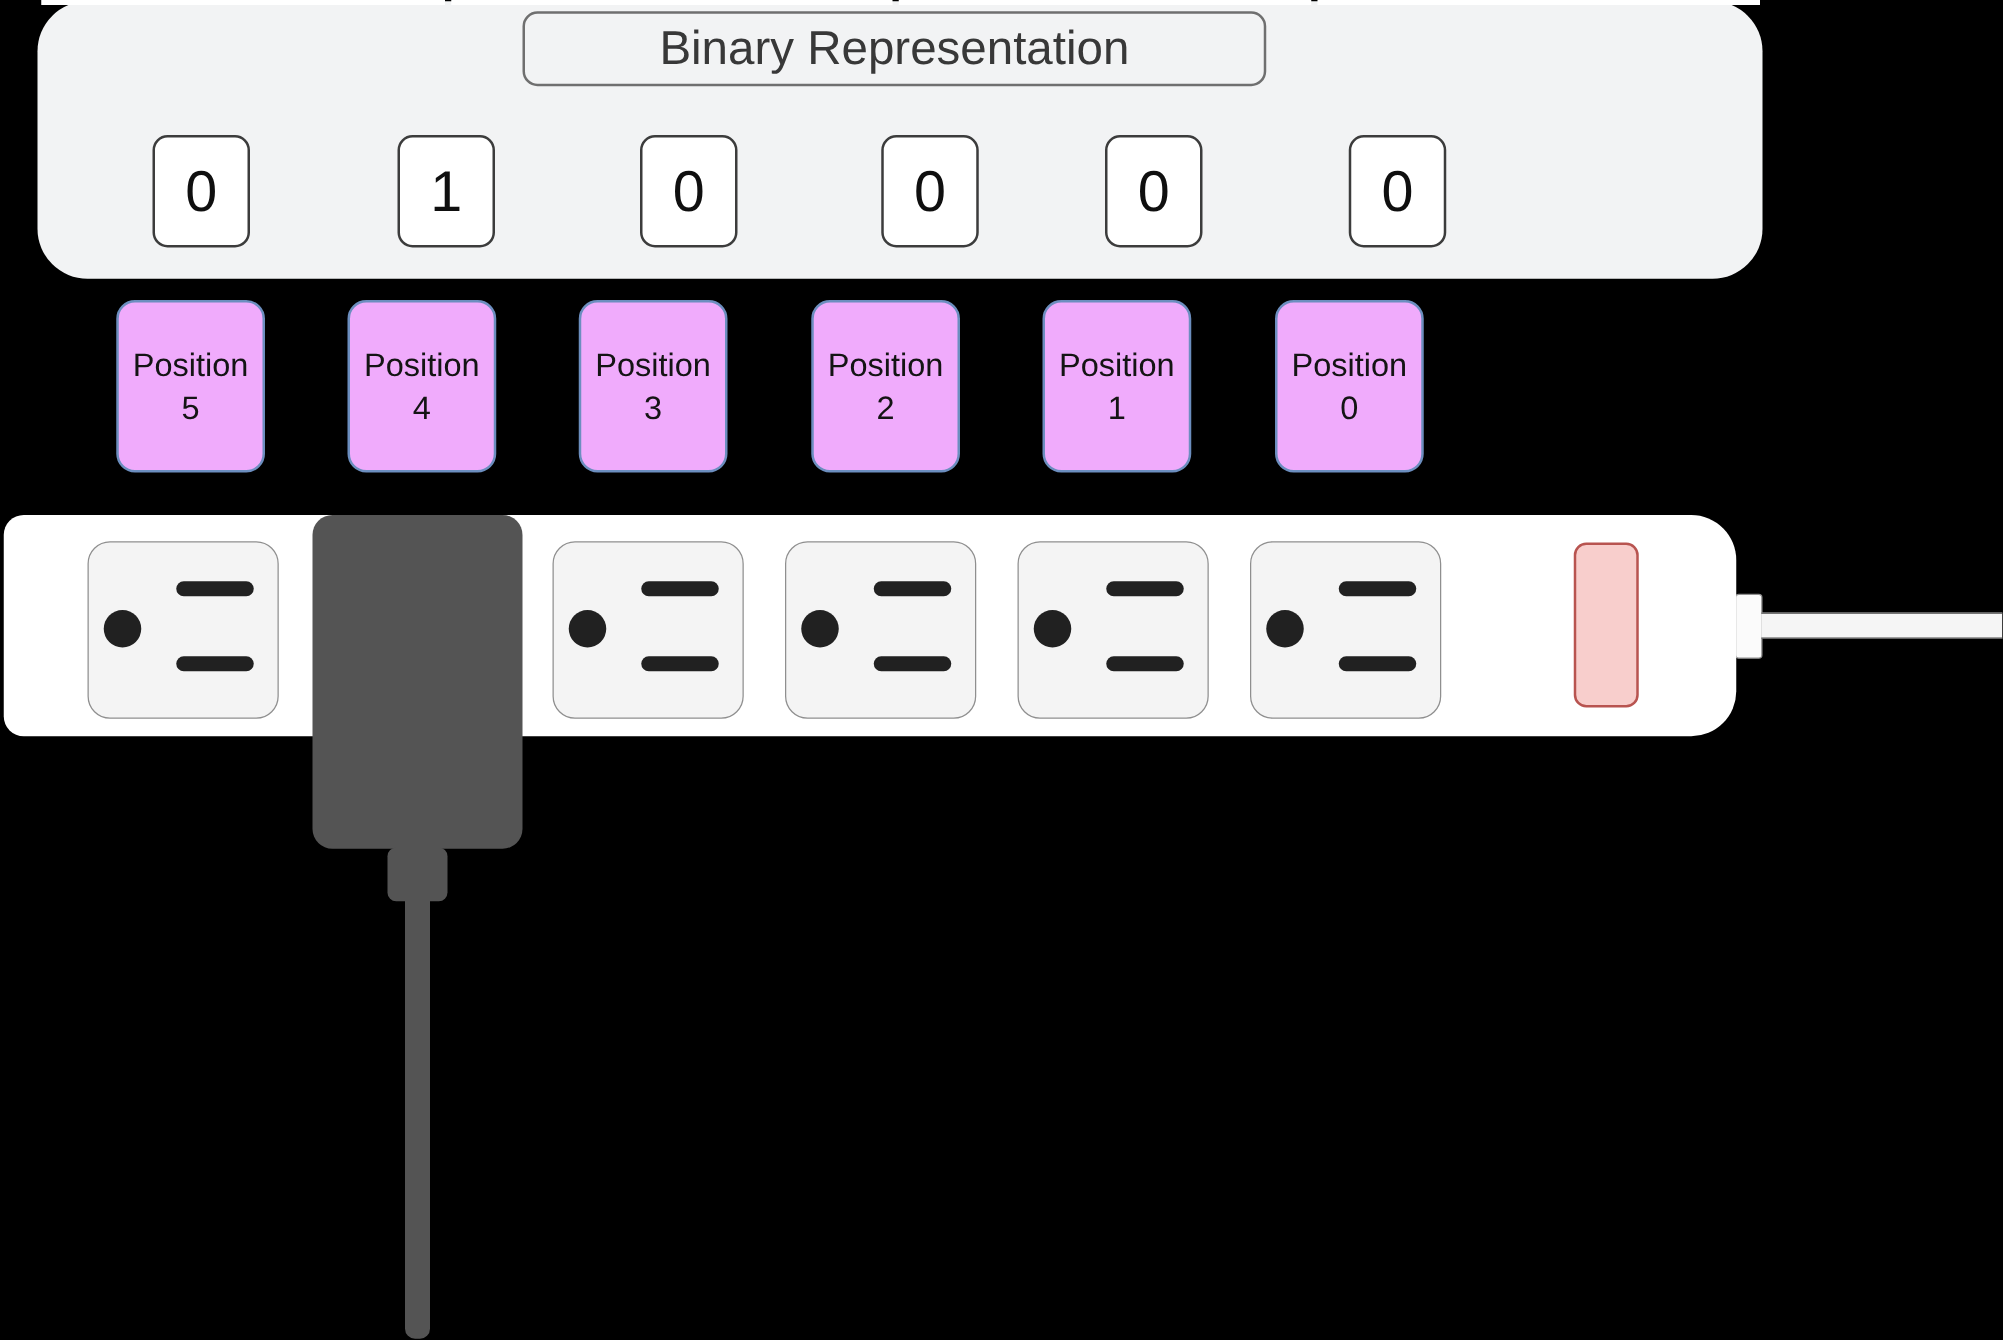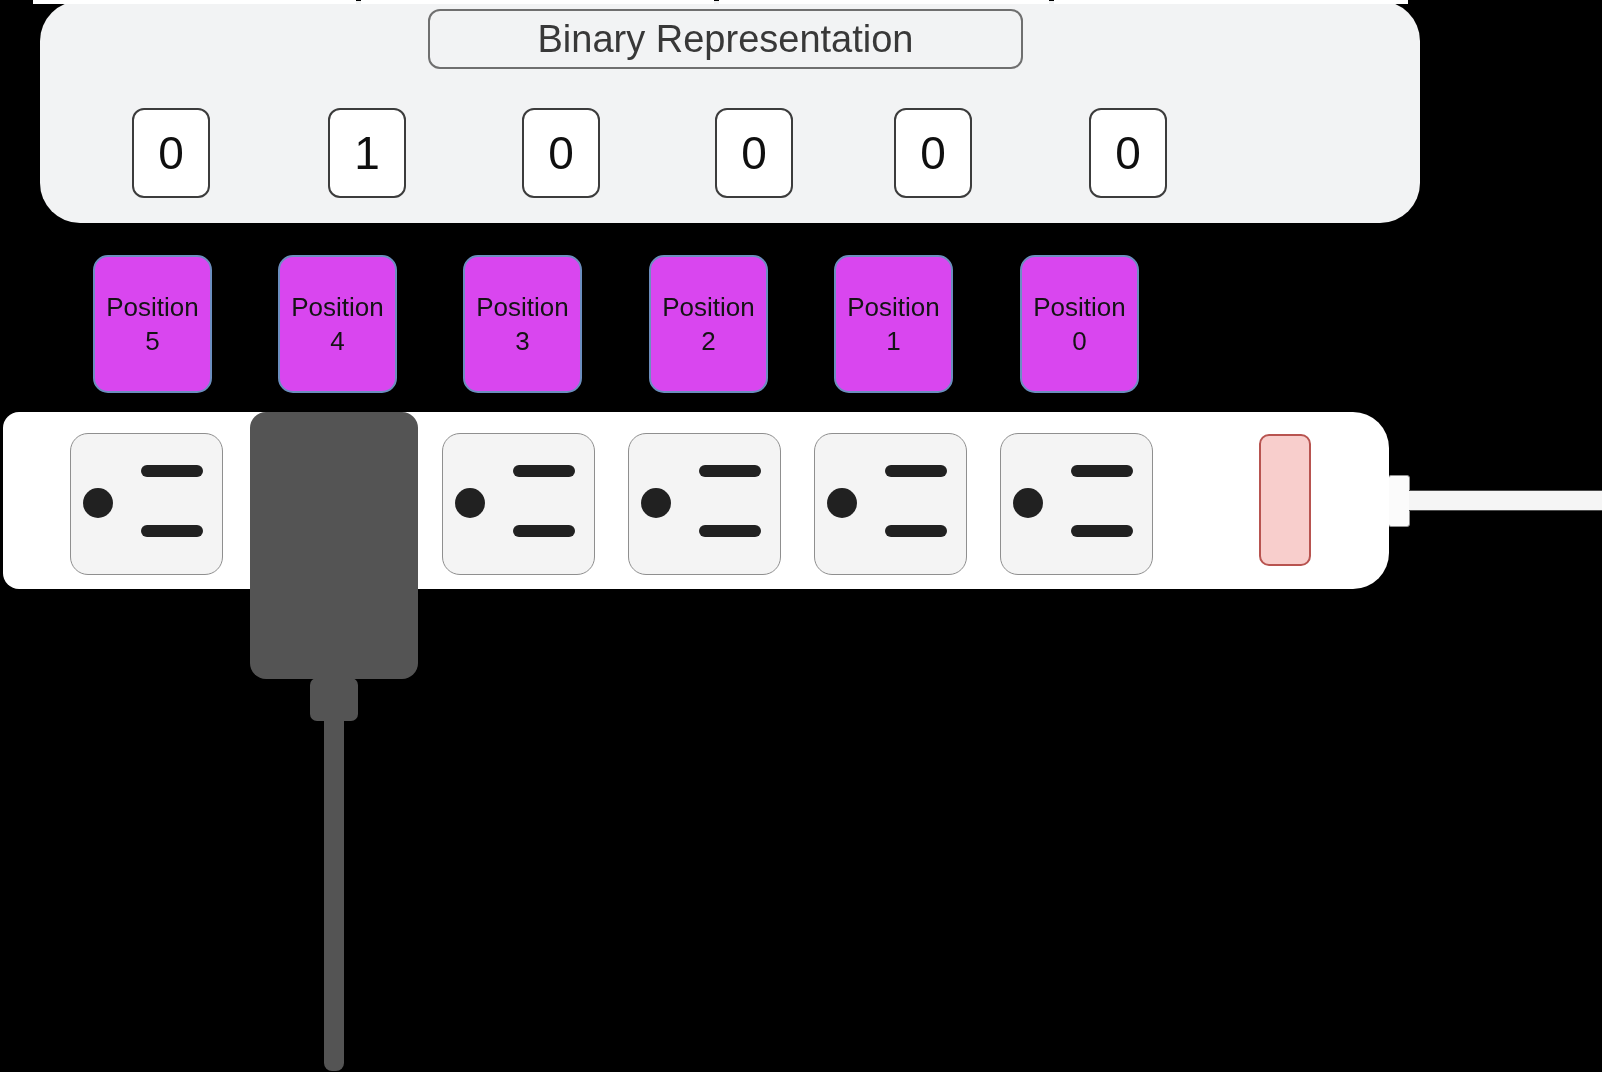--- a/index.html
+++ b/index.html
@@ -17,21 +17,21 @@
   
   .topline { position: absolute; top: 0; height: 4px; background: #ffffff; z-index: 5; }
   .topline.seg1 { left: 33px;   width: 323px; }
   .topline.seg2 { left: 361px;  width: 353px; }
   .topline.seg3 { left: 719px;  width: 330px; }
   .topline.seg4 { left: 1054px; width: 354px; }
 
   
   .panel {
     position: absolute;
-    left: 40px; top: 1px;
+    left: 30px; top: 1px;
     width: 1380px; height: 222px;
     background: #f2f3f4;
     border-radius: 40px;
     z-index: 1;
     padding-left: 12px;
   }
   .title-box {
     position: absolute;
     left: 388px; top: 8px;          
     width: 595px; height: 60px;
@@ -57,29 +57,28 @@
   .bit-b2 { left: 482px; }  
   .bit-b3 { left: 675px; }  
   .bit-b4 { left: 854px; }  
   .bit-b5 { left: 1049px; } 
 
   
   .pos-box {
     position: absolute;
     top: 240px;
     width: 119px; height: 138px;
-    background: #d946ef;
+    background: #f0abfc;
     border: 2px solid #6c8ebf;
     border-radius: 15px;
     display: flex; flex-direction: column; align-items: center; justify-content: center;
     font-size: 26px; line-height: 34px;
     color: #141414;
     text-align: center;
     z-index: 2;
-    margin-top: 15px;
   }
   .pos-p5 { left: 93px; }
   .pos-p4 { left: 278px; }
   .pos-p3 { left: 463px; }
   .pos-p2 { left: 649px; }
   .pos-p1 { left: 834px; }
   .pos-p0 { left: 1020px; }
 
   
   .strip {

